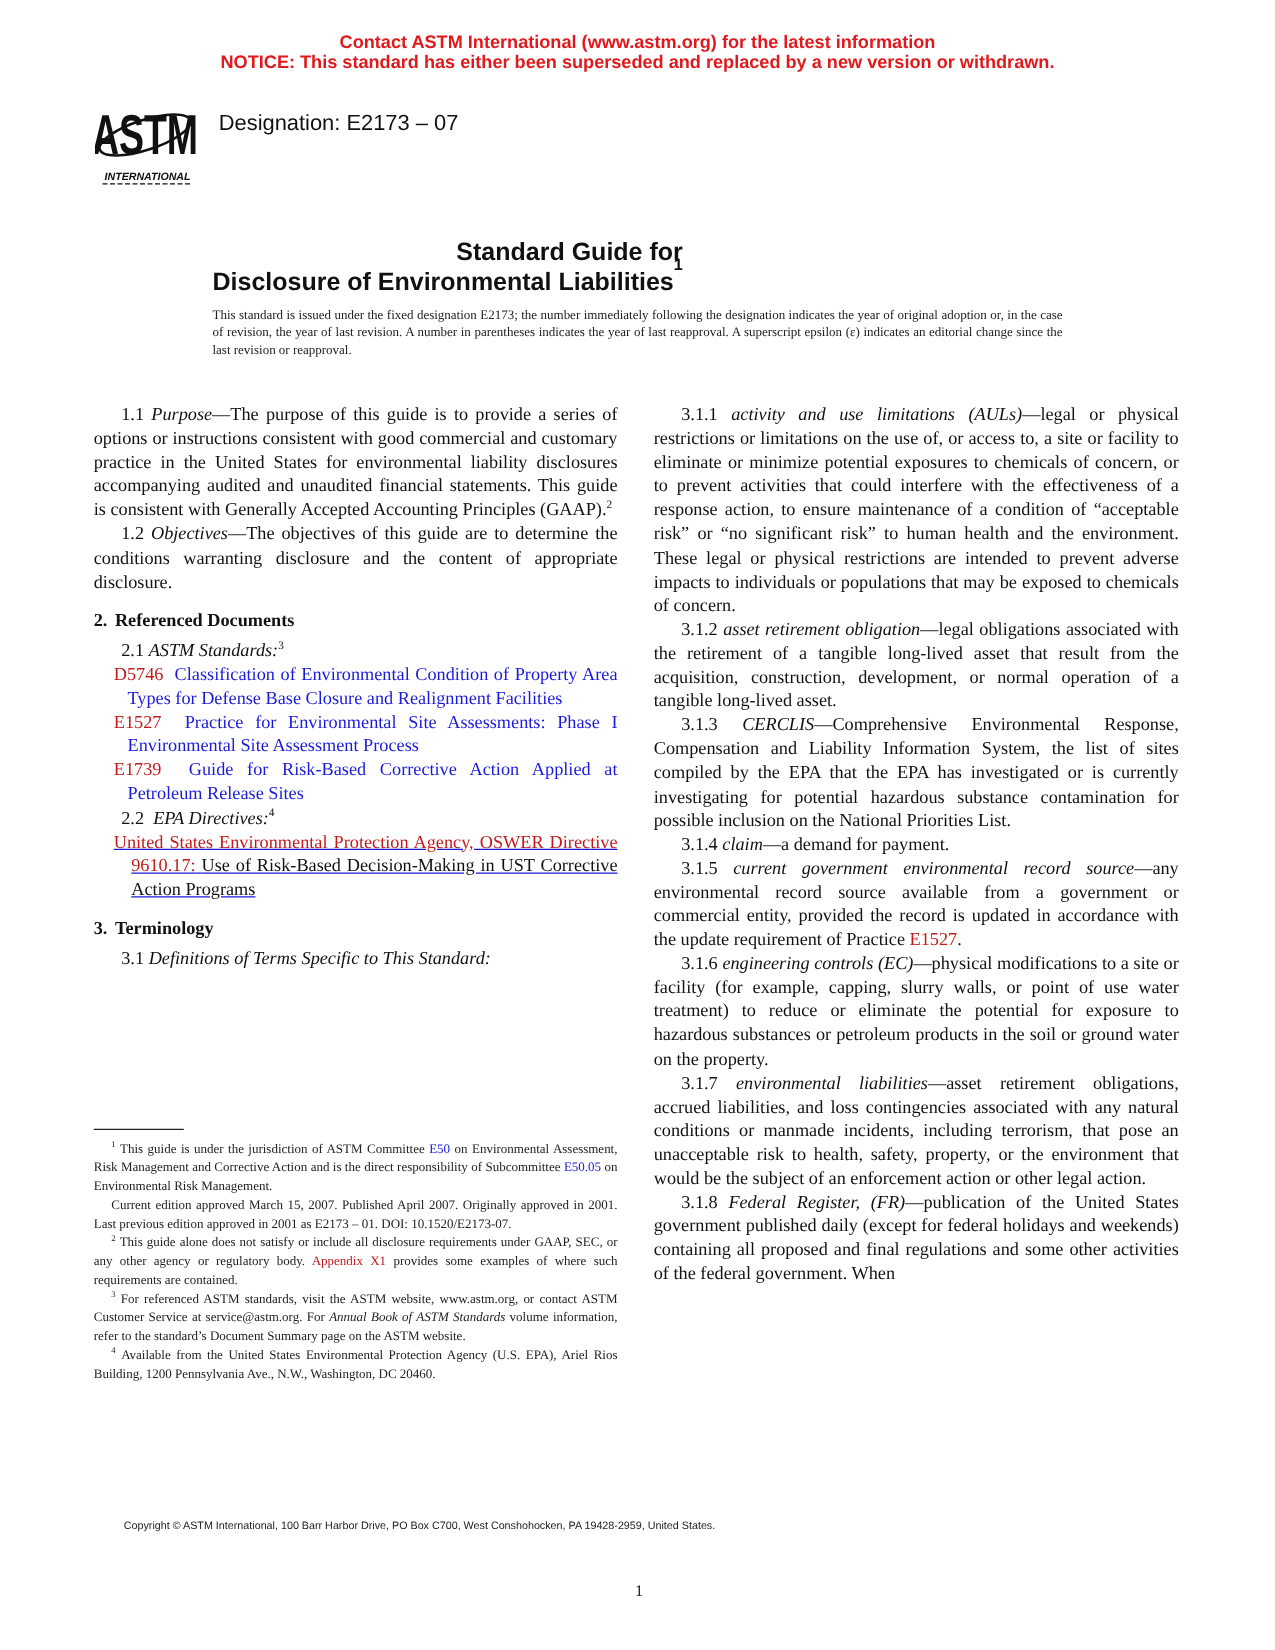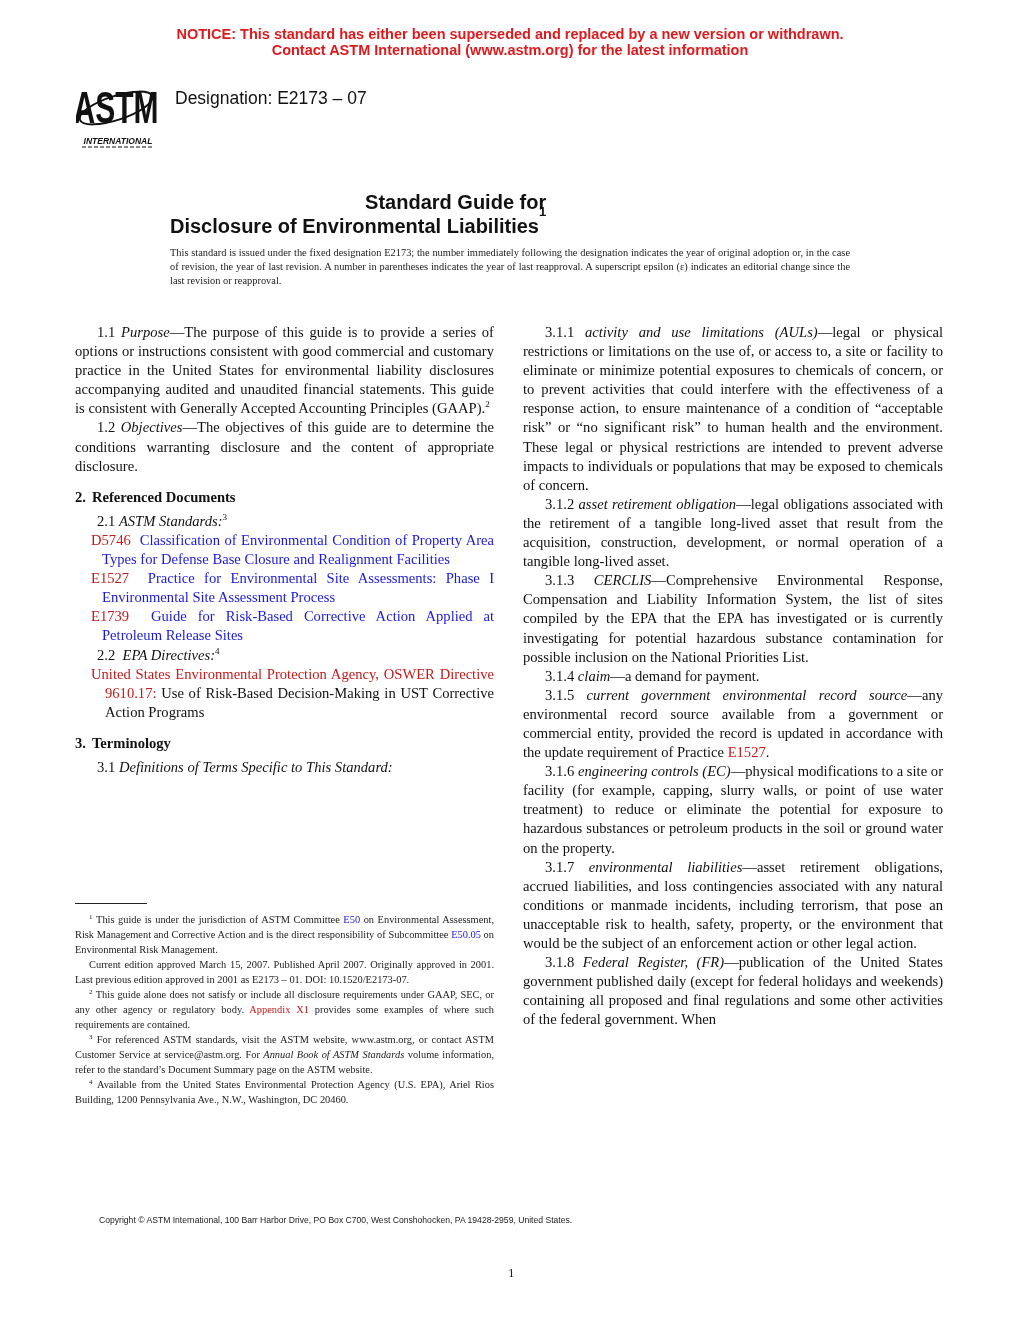--- a/index.html
+++ b/index.html
@@ -35,22 +35,22 @@
     .footnotes sup { font-size: 7px; }
     .copyright { position: absolute; left: 75px; top: 1215px; font-family: "Liberation Sans", sans-serif;
       font-size: 8.6px; color: #222; margin-left: 24px; }
     .pagenum { position: absolute; left: 508px; top: 1265px; font-family: "Liberation Serif", serif; font-size: 13px; color: #222; }
     .it { font-style: italic; }
   </style>
 </head>
 <body>
 
 <div class="notice">
+  <div>Contact ASTM International (www.astm.org) for the latest information</div>
   <div>NOTICE: This standard has either been superseded and replaced by a new version or withdrawn.</div>
-  <div>Contact ASTM International (www.astm.org) for the latest information</div>
 </div>
 
 <div class="logo">
   <svg width="84" height="72" viewBox="0 0 84 72">
     <ellipse cx="40" cy="30" rx="38" ry="12" fill="none" stroke="#111" stroke-width="2" transform="rotate(-18 40 30)"></ellipse>
     <text x="40" y="44" text-anchor="middle" font-family="Liberation Sans, sans-serif" font-weight="bold" font-size="30" fill="#111" transform="scale(1,1.5) translate(0,-14)">ASTM</text>
     <text x="42" y="66" text-anchor="middle" font-family="Liberation Sans, sans-serif" font-weight="bold" font-style="italic" font-size="8.5" fill="#111">INTERNATIONAL</text>
     <line x1="6" y1="69" x2="78" y2="69" stroke="#111" stroke-width="1" stroke-dasharray="4,2"></line>
   </svg>
 </div>
@@ -80,21 +80,21 @@
   </p>
   <div style="padding-left:16px;">
     <p class="ref"><span class="code">D5746</span>&nbsp; <span>Classification of Environmental Condition of Property Area Types for Defense Base Closure and Realignment Facilities</span></p>
     <p class="ref"><span class="code">E1527</span>&nbsp; <span>Practice for Environmental Site Assessments: Phase I Environmental Site Assessment Process</span></p>
     <p class="ref"><span class="code">E1739</span>&nbsp; <span>Guide for Risk-Based Corrective Action Applied at Petroleum Release Sites</span></p>
   </div>
   <p class="p">
     <span>2.2</span>&nbsp;&nbsp;<span class="it">EPA Directives:</span><sup>4</sup>
   </p>
   <div style="padding-left:16px;">
-    <p class="ref" style="padding-left:14px;text-indent:-14px;"><span class="code">United States Environmental Protection Agency, OSWER Directive 9610.17:</span> <span class="plain">Use of Risk-Based Decision-Making in UST Corrective Action Programs</span></p>
+    <p class="ref" style="padding-left:14px;text-indent:-14px;text-decoration:underline;"><span class="code">United States Environmental Protection Agency, OSWER Directive 9610.17:</span> <span class="plain">Use of Risk-Based Decision-Making in UST Corrective Action Programs</span></p>
   </div>
   <div class="gap"></div>
   <div class="h">
     <span class="num">3.</span><span>Terminology</span>
   </div>
   <p class="p">
     <span>3.1</span>&nbsp;<span class="it">Definitions of Terms Specific to This Standard:</span>
   </p>
 </div>
 

